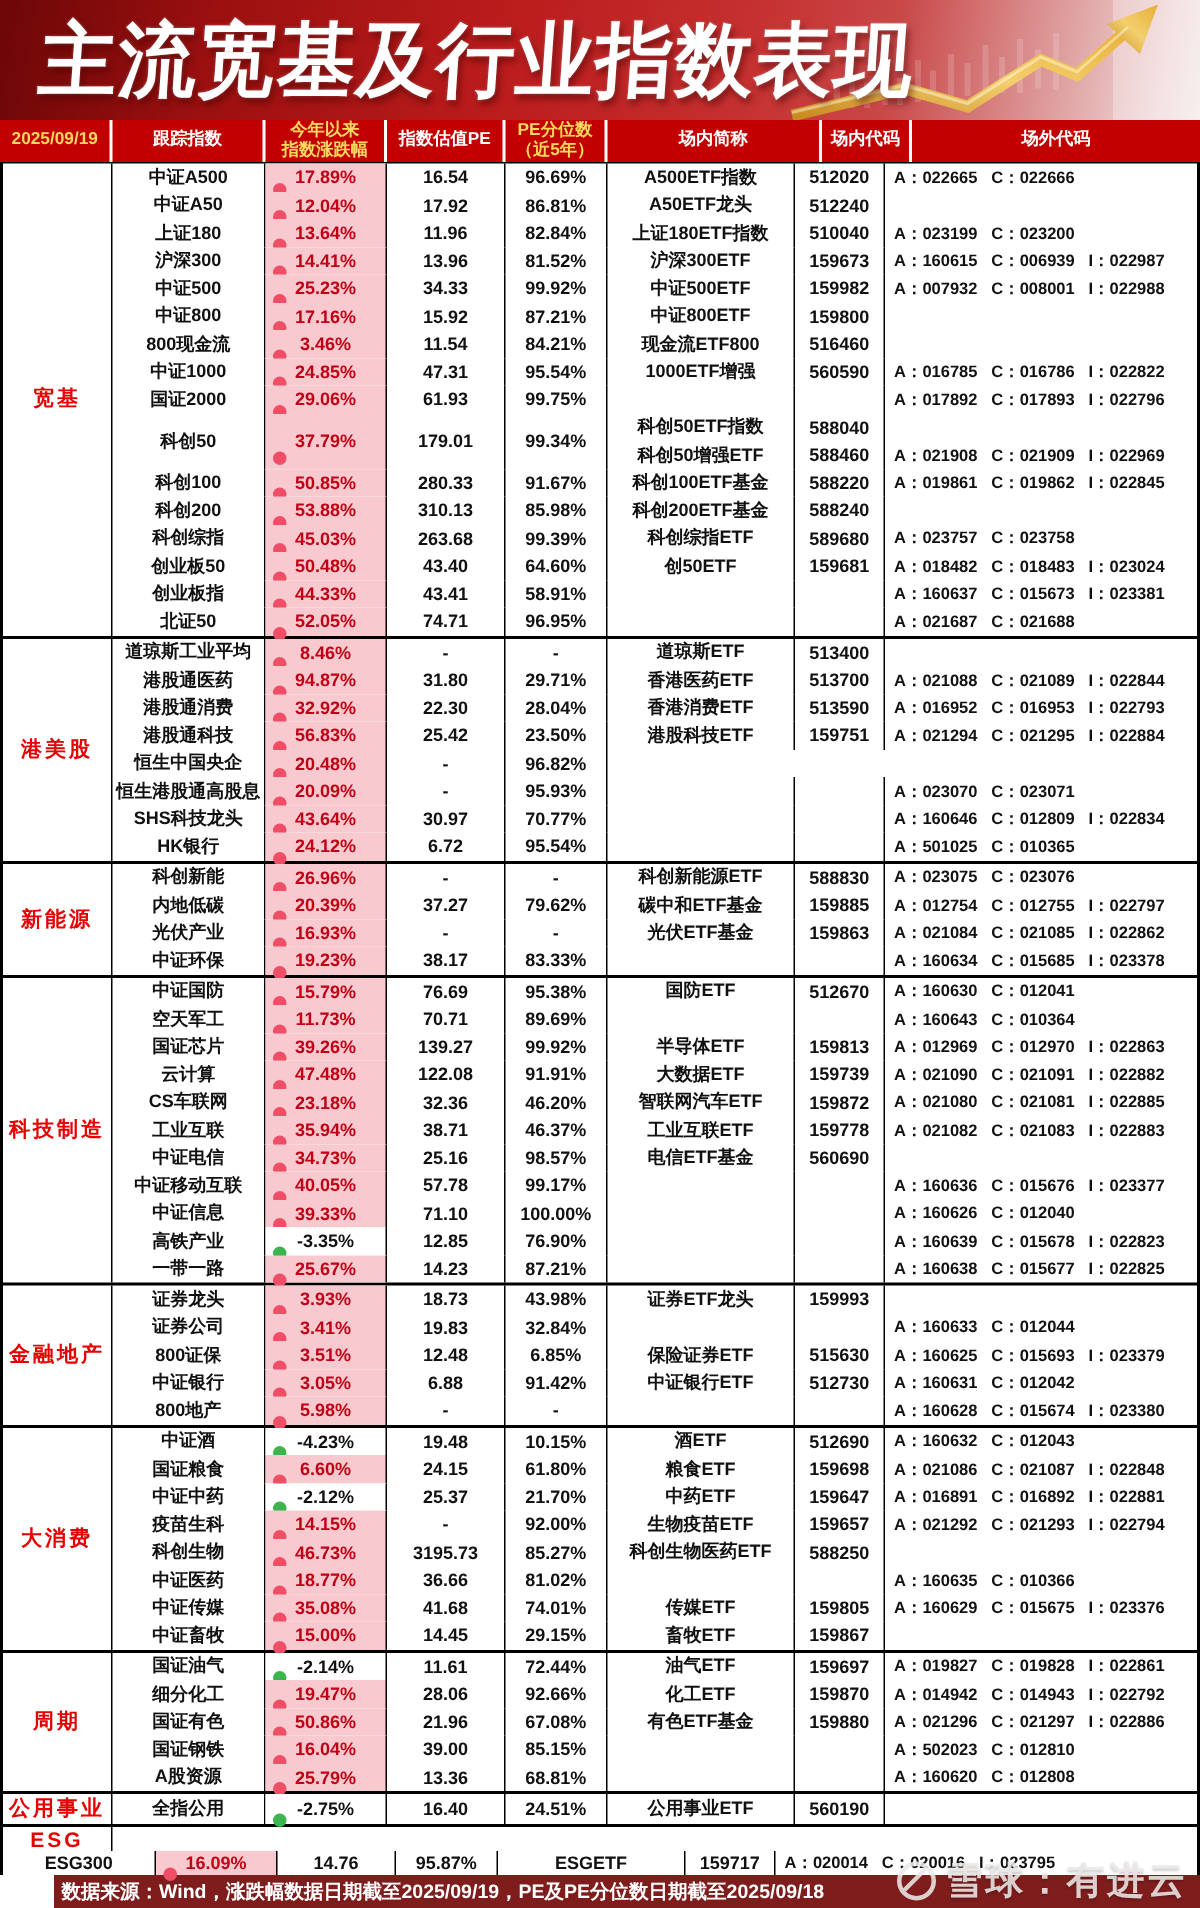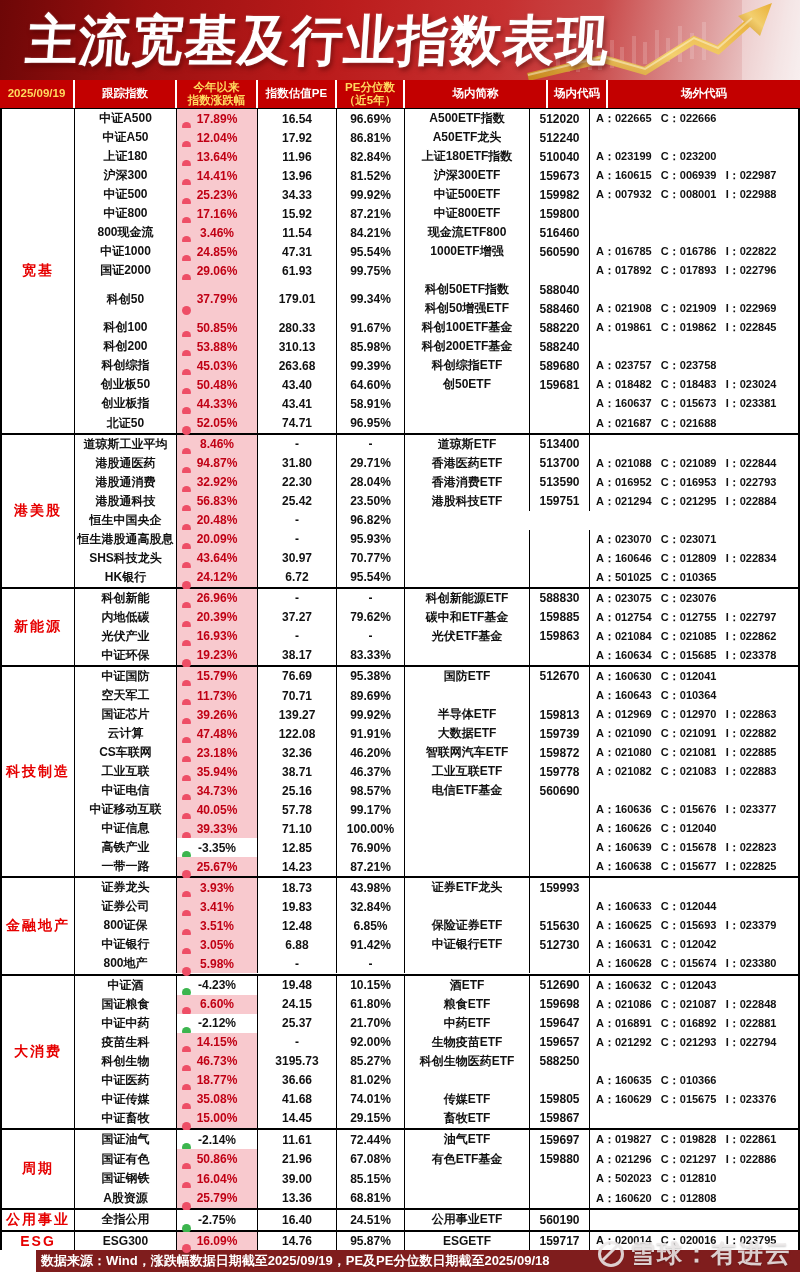--- a/index.html
+++ b/index.html
@@ -22,21 +22,21 @@
       border-right:2px solid #fff;box-sizing:border-box;}
   .hc:last-child{border-right:none;}
   .hc.gold{color:#ffd95e;}
   .w-cat{width:75px;}.w-idx{width:102px;}.w-pct{width:81px;}.w-pe{width:79px;}
   .w-q{width:68px;}.w-name{width:143px;}.w-code{width:60px;}.w-otc{flex:1;}
 
   
   .tbody{display:flex;flex-direction:column;height:1142px;
          border-left:2px solid #000;border-right:2px solid #000;border-top:1px solid #000;box-sizing:border-box;}
   .section{display:flex;border-bottom:2px solid #000;min-height:0;}
-  .section:last-child{border-bottom:none;}
+  .section:last-child{border-bottom:none;flex-direction:column;}
   .cat{width:73px;display:flex;align-items:center;justify-content:center;
        color:#e60000;font-size:14px;font-weight:800;letter-spacing:2px;
        border-right:1px solid #000;box-sizing:border-box;text-align:center;}
   .rows{flex:1;display:flex;flex-direction:column;min-width:0;}
   .row{display:flex;min-height:0;}
   .cell{display:flex;align-items:center;justify-content:center;box-sizing:border-box;
         border-right:1px solid #000;font-size:12px;font-weight:700;color:#111;min-height:0;}
   .c-idx{width:102px;}
   .c-pct{width:81px;position:relative;}
   .c-pct.pos{background:#f8c9ce;color:#c00014;}
@@ -989,20 +989,36 @@
             <div class="cell c-q">72.44%</div>
             <div class="etfgroup">
               <div class="etfline">
                 <div class="cell c-name">油气ETF</div>
                 <div class="cell c-code">159697</div>
                 <div class="cell c-otc">A：019827   C：019828   I：022861</div>
               </div>
             </div>
           </div>
           <div class="row" style="flex-grow: 1;">
+            <div class="cell c-idx">细分化工</div>
+            <div class="cell c-pct pos">
+              <div class="dot"></div>
+              <span>19.47%</span>
+            </div>
+            <div class="cell c-pe">28.06</div>
+            <div class="cell c-q">92.66%</div>
+            <div class="etfgroup">
+              <div class="etfline">
+                <div class="cell c-name">化工ETF</div>
+                <div class="cell c-code">159870</div>
+                <div class="cell c-otc">A：014942   C：014943   I：022792</div>
+              </div>
+            </div>
+          </div>
+          <div class="row" style="flex-grow: 1;">
             <div class="cell c-idx">国证有色</div>
             <div class="cell c-pct pos">
               <div class="dot"></div>
               <span>50.86%</span>
             </div>
             <div class="cell c-pe">21.96</div>
             <div class="cell c-q">67.08%</div>
             <div class="etfgroup">
               <div class="etfline">
                 <div class="cell c-name">有色ETF基金</div>

